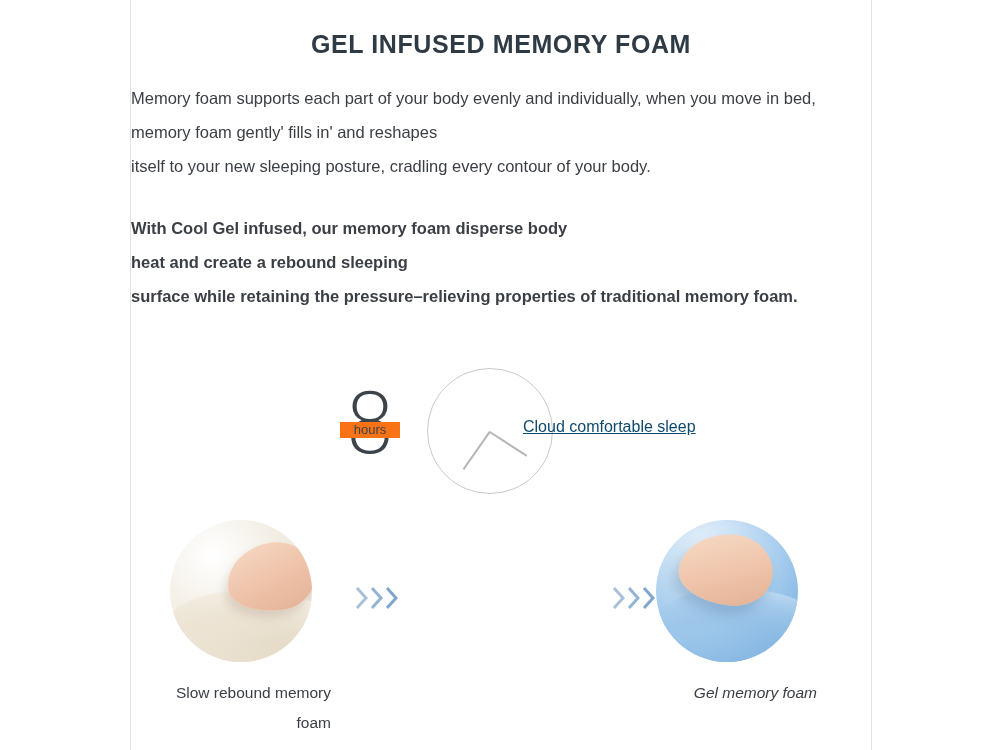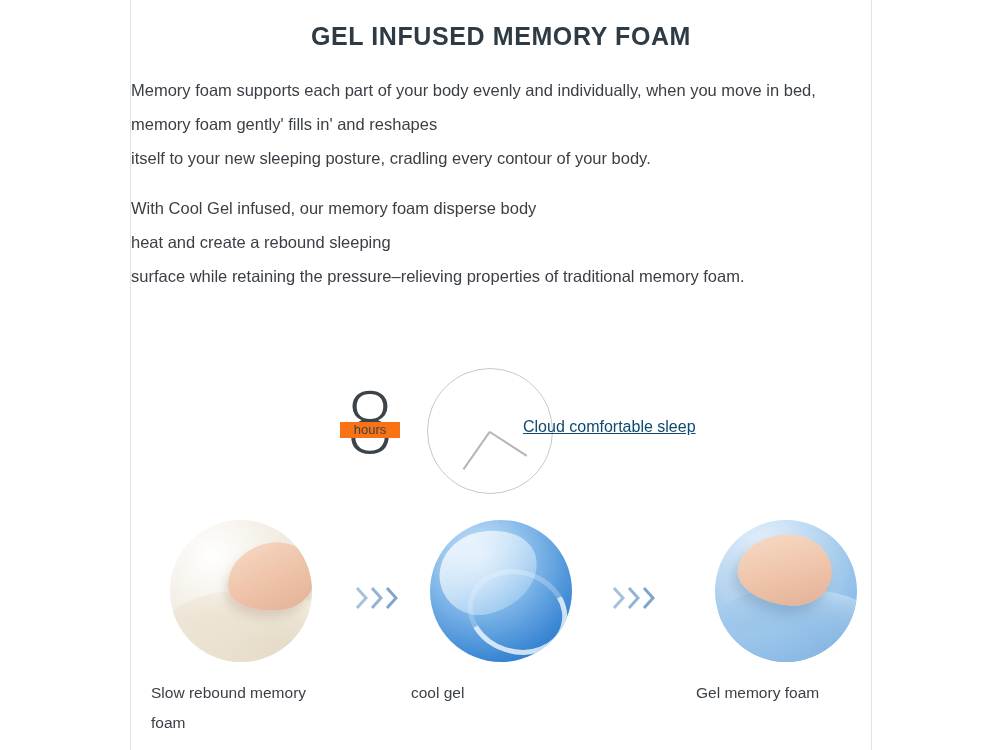--- a/index.html
+++ b/index.html
@@ -32,36 +32,37 @@
   .content {
     position: absolute;
     left: 131px;
     top: 0;
     width: 740px;
     height: 750px;
   }
 
   .headline {
     text-align: center;
-    margin-top: 22px;
+    margin-top: 30px;
     font-size: 25px;
     font-weight: bold;
     letter-spacing: 0.6px;
     color: #2f3b44;
   }
 
   .para {
     text-align: left;
     color: #3a3f45;
     font-size: 16.5px;
     line-height: 34px;
     margin-top: 22px;
   }
   .para.second {
-    margin-top: 16px;
+    margin-top: 28px;
+    font-weight: bold;
   }
   .para div {
     white-space: nowrap;
   }
 
   
   .clock-row {
     position: absolute;
     left: 0;
     top: 360px;
@@ -143,25 +144,25 @@
   .steps {
     position: absolute;
     left: 0;
     top: 520px;
     width: 740px;
     height: 230px;
   }
   .step {
     position: absolute;
     width: 180px;
-    text-align: left;
+    text-align: right;
   }
   .step.s1 { left: 20px; }
   .step.s2 { left: 280px; }
-  .step.s3 { left: 565px; }
+  .step.s3 { left: 506px; font-style: italic; }
 
   .circ {
     width: 142px;
     height: 142px;
     border-radius: 50%;
     margin: 0 auto;
     overflow: hidden;
     position: relative;
   }
 
@@ -341,26 +342,20 @@
               <path d="M2 1 L11 11 L2 21" fill="none" stroke="#93b4d3" stroke-width="3"></path>
             </svg>
         </span>
         <span class="chev">
           <svg width="13" height="22" viewBox="0 0 13 22">
               <path d="M2 1 L11 11 L2 21" fill="none" stroke="#7ea6cc" stroke-width="3"></path>
             </svg>
         </span>
       </div>
 
-      <div class="step s2">
-        <div class="circ gel"></div>
-        <div class="step-label">
-          <div>cool gel</div>
-        </div>
-      </div>
 
       <div class="chevrons c2">
         <span class="chev">
           <svg width="13" height="22" viewBox="0 0 13 22">
               <path d="M2 1 L11 11 L2 21" fill="none" stroke="#a8c1da" stroke-width="3"></path>
             </svg>
         </span>
         <span class="chev">
           <svg width="13" height="22" viewBox="0 0 13 22">
               <path d="M2 1 L11 11 L2 21" fill="none" stroke="#93b4d3" stroke-width="3"></path>

